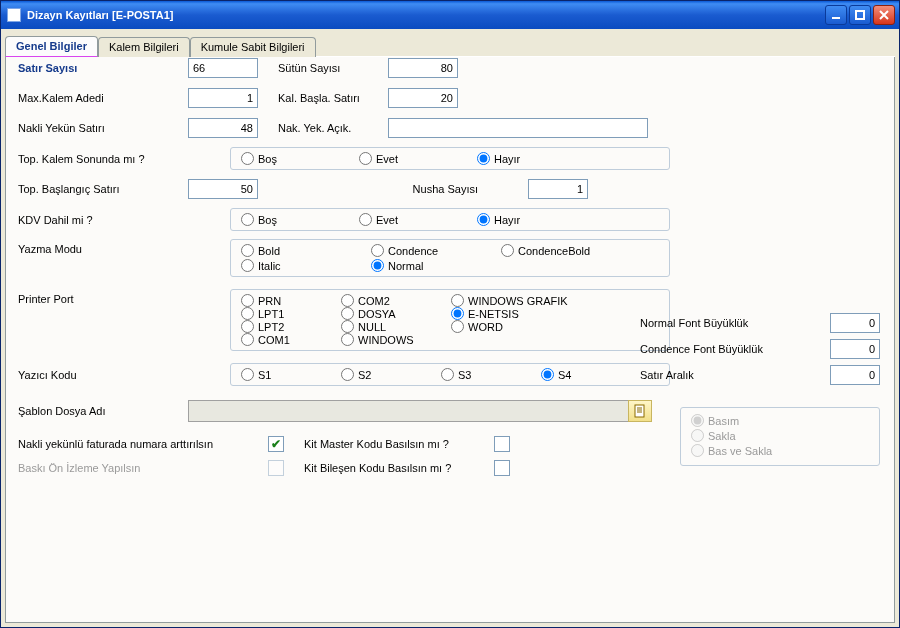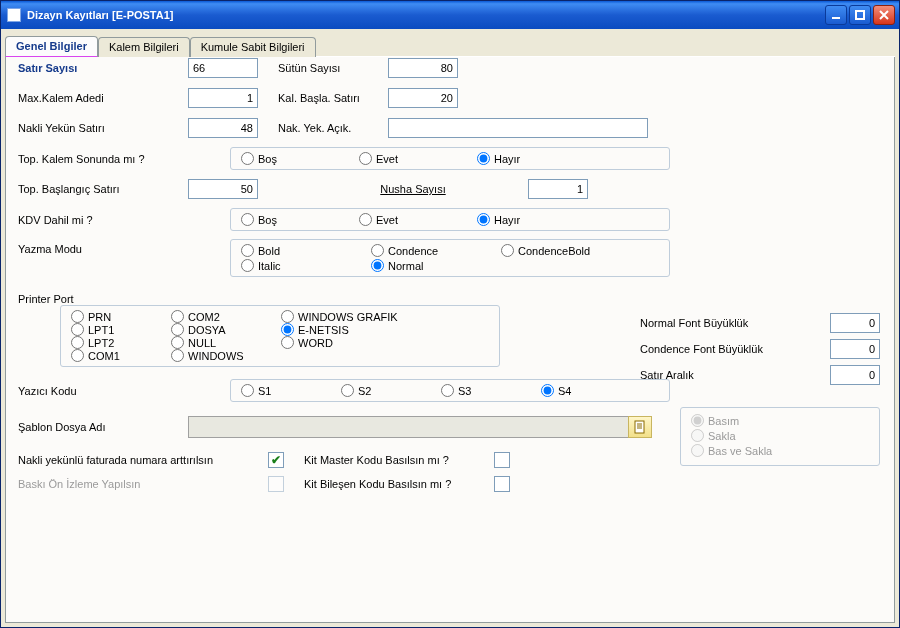--- a/index.html
+++ b/index.html
@@ -171,21 +171,21 @@
               <input type="radio" name="tks" checked="" style="">
               <span>Hayır</span>
             </label>
         </div>
       </div>
 
       <div class="row">
         <span class="lbl">Top. Başlangıç Satırı</span>
         <input class="txt w70" value="50" style="">
         <span style="width:90px"></span>
-        <span style="width:130px; text-align:center;text-decoration:underline;">Nusha Sayısı</span>
+        <span style="width:130px; text-align:right;">Nusha Sayısı</span>
         <span style="width:50px"></span>
         <input class="txt w60" value="1" style="">
       </div>
 
       <div class="row">
         <span class="lbl">KDV Dahil mi ?</span>
         <div class="group" style="width:440px;">
           <label class="radio">
               <input type="radio" name="kdv" style="">
               <span>Boş</span>
@@ -223,21 +223,21 @@
               </label>
             <label class="radio">
                 <input type="radio" name="ym" checked="" style="">
                 <span>Normal</span>
               </label>
             <span></span>
           </div>
         </div>
       </div>
 
-      <div class="row" style="align-items:flex-start; margin-top:12px;flex-direction:column;">
+      <div class="row" style="align-items:flex-start; margin-top:12px;">
         <span class="lbl" style="padding-top:4px;">Printer Port</span>
         <div class="group" style="width:440px;">
           <div style="display:grid; grid-template-columns: 100px 110px 180px; row-gap:0px;">
             <label class="radio">
                 <input type="radio" name="pp" style="">
                 <span>PRN</span>
               </label>
             <label class="radio">
                 <input type="radio" name="pp" style="">
                 <span>COM2</span>

